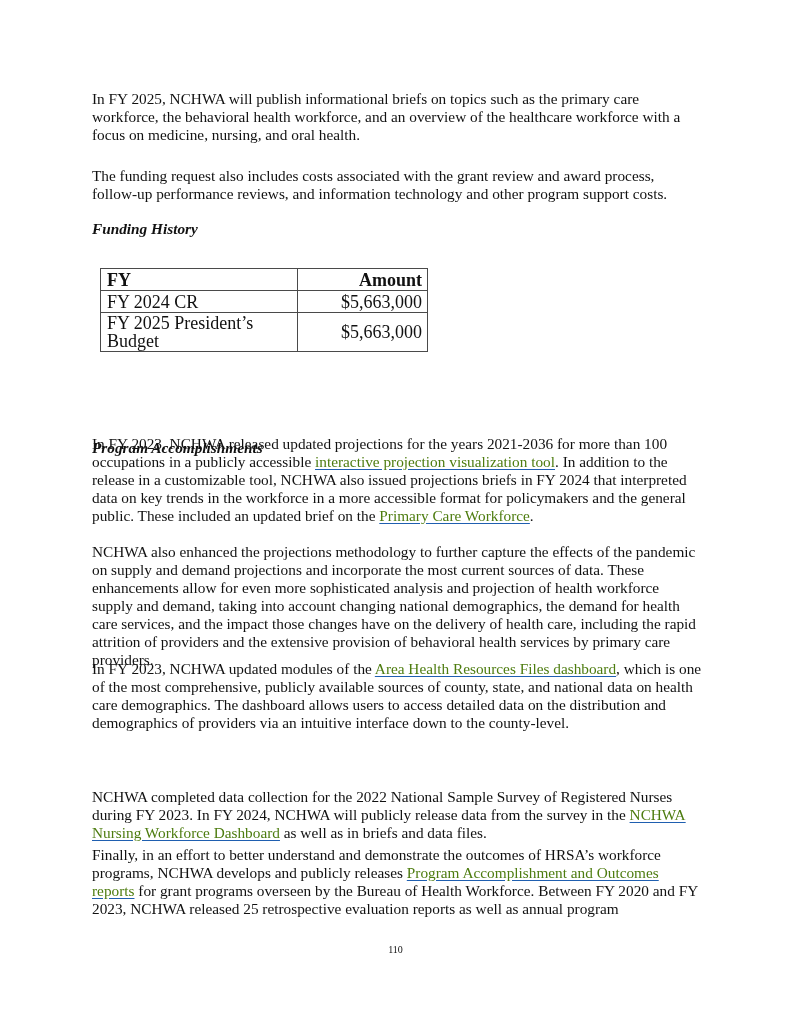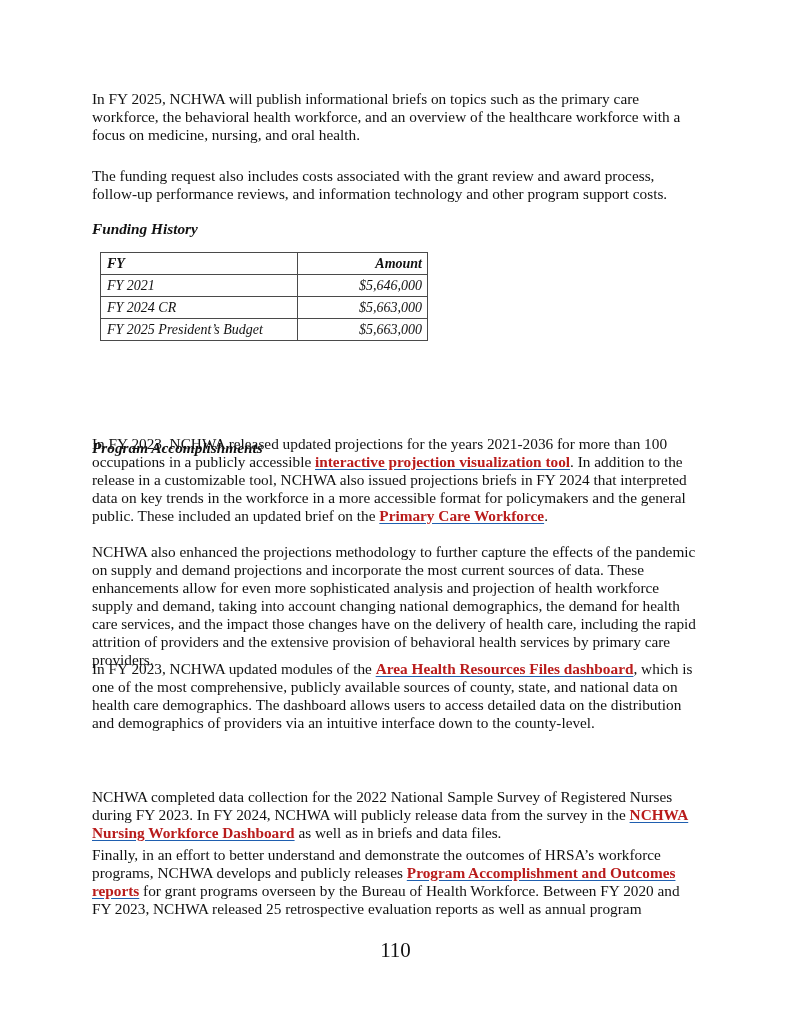--- a/index.html
+++ b/index.html
@@ -29,34 +29,32 @@
     .block {
       position: absolute;
       left: 0;
       width: 610px;
     }
     .heading {
       font-weight: bold;
       font-style: italic;
     }
     a.link {
-      color: #b91c1c;
+      color: #4d7c0f;
       text-decoration: underline;
       text-decoration-color: #1f5fb0;
       text-underline-offset: 2px;
-      font-weight: bold;
     }
     table.funding {
       position: absolute;
       left: 8px;
-      top: 252px;
+      top: 268px;
       border-collapse: collapse;
-      font-size: 14px;
+      font-size: 18px;
       line-height: 18px;
-      font-style: italic;
     }
     table.funding th, table.funding td {
       border: 1px solid #4a4a4a;
       padding: 1px 5px 1px 6px;
       height: 19px;
       vertical-align: middle;
     }
     table.funding th {
       font-weight: bold;
     }
@@ -67,21 +65,21 @@
     .col-amt {
       width: 118px;
       text-align: right;
     }
     .page-number {
       position: absolute;
       left: 0;
       width: 791px;
       top: 941px;
       text-align: center;
-      font-size: 21px;
+      font-size: 10px;
     }
   </style>
 </head>
 <body>
 
 <div class="page">
 
   <p class="block" style="top:90px;">In FY 2025, NCHWA will publish informational briefs on topics such as the primary care workforce, the behavioral health workforce, and an overview of the healthcare workforce with a focus on medicine, nursing, and oral health.</p>
 
   <p class="block" style="top:167px;">The funding request also includes costs associated with the grant review and award process, follow-up performance reviews, and information technology and other program support costs.</p>
@@ -89,24 +87,20 @@
   <p class="block heading" style="top:220px;">Funding History</p>
 
   <table class="funding">
     <thead>
       <tr>
         <th class="col-fy">FY</th>
         <th class="col-amt">Amount</th>
       </tr>
     </thead>
     <tbody>
-      <tr>
-        <td class="col-fy">FY 2021</td>
-        <td class="col-amt">$5,646,000</td>
-      </tr>
       <tr>
         <td class="col-fy">FY 2024 CR</td>
         <td class="col-amt">$5,663,000</td>
       </tr>
       <tr>
         <td class="col-fy">FY 2025 President’s Budget</td>
         <td class="col-amt">$5,663,000</td>
       </tr>
     </tbody>
   </table>

